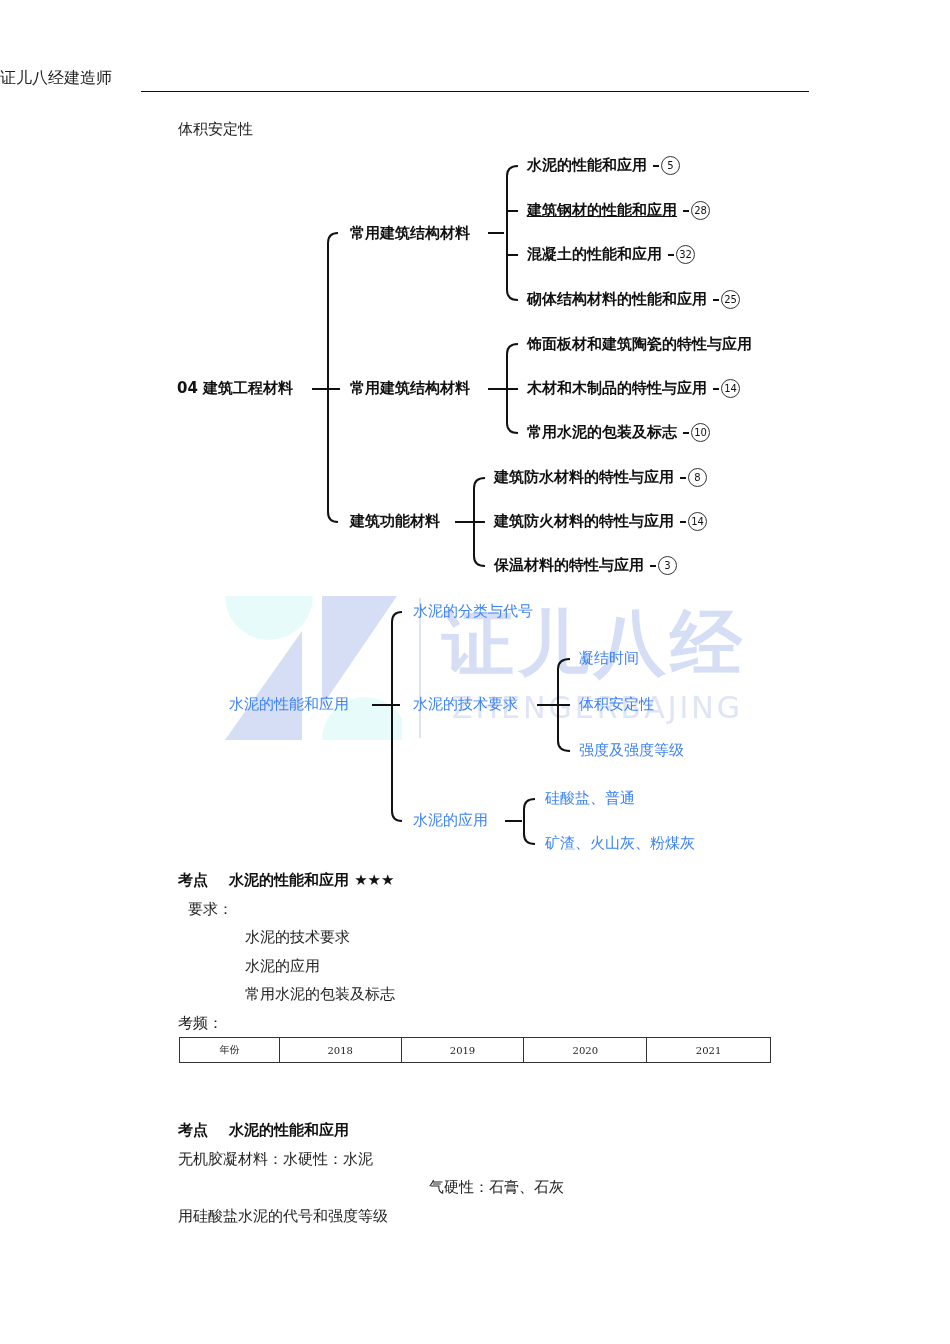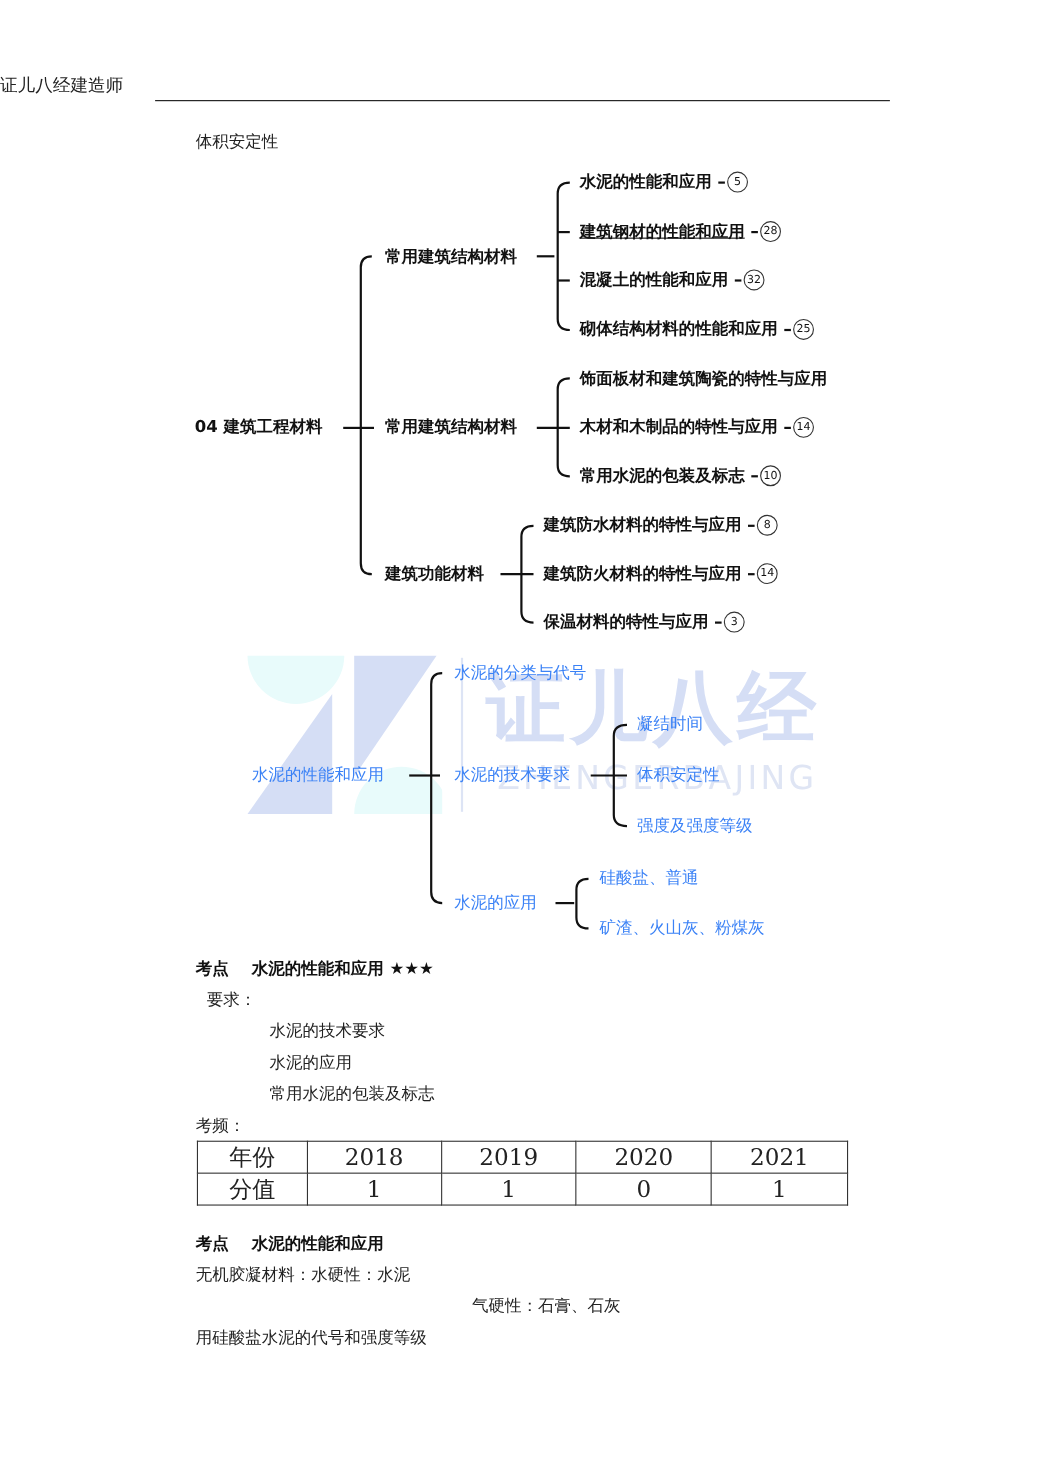--- a/index.html
+++ b/index.html
@@ -7,21 +7,21 @@
   .abs { position:absolute; white-space:nowrap; }
   .hdr { left:0; width:950px; top:68px; text-align:left; font-size:16px; color:#222; }
   .hdr-rule { position:absolute; left:141px; top:91px; width:668px; height:1px; background:#111; }
   .serif15 { font-size:15px; font-family:"DejaVu Serif", serif; color:#222; }
   .mm { font-family:"DejaVu Sans", sans-serif; font-size:15px; font-weight:bold; color:#111; }
   .mm2 { font-family:"DejaVu Sans", sans-serif; font-size:15px; font-weight:normal; color:#3b82f6; }
   .badge { display:inline-block; width:17px; height:17px; border:1px solid #333; border-radius:50%; font-size:10px; line-height:17px; text-align:center; font-weight:normal; vertical-align:middle; margin-left:2px; font-family:"DejaVu Sans", sans-serif; }
   .dash { display:inline-block; width:6px; height:2px; background:#111; vertical-align:middle; margin-left:6px; }
   svg.lines { position:absolute; left:0; top:0; }
   .wm { position:absolute; }
-  table.freq { position:absolute; left:179px; top:1037px; width:592px; border-collapse:collapse; font-size:21px; font-family:"DejaVu Serif", serif; }
+  table.freq { position:absolute; left:179px; top:1037px; width:592px; border-collapse:collapse; font-size:10px; font-family:"DejaVu Serif", serif; }
   table.freq td { border:1px solid #333; text-align:center; height:24px; padding:0; color:#222; }
   .bold15 { font-family:"DejaVu Sans", sans-serif; font-weight:bold; font-size:15px; color:#111; }
 </style>
 </head>
 <body>
 
 <div class="abs hdr">证儿八经建造师</div>
 <div class="hdr-rule"></div>
 
 <div class="abs serif15" style="left:178px; top:120px;">体积安定性</div>
@@ -111,27 +111,20 @@
       <col style="width:124px">
     </colgroup>
   <tbody>
       <tr>
     <td>年份</td>
     <td>2018</td>
     <td>2019</td>
     <td>2020</td>
     <td>2021</td>
   </tr>
-  <tr>
-    <td>分值</td>
-    <td>1</td>
-    <td>1</td>
-    <td>0</td>
-    <td>1</td>
-  </tr>
 </tbody>
   </table>
 
 <div class="abs bold15" style="left:178px; top:1121px;">
   <span>考点</span>&nbsp;&nbsp;&nbsp;&nbsp;<span>水泥的性能和应用</span>
 </div>
 <div class="abs serif15" style="left:178px; top:1150px;">无机胶凝材料：水硬性：水泥</div>
 <div class="abs serif15" style="left:429px; top:1178px;">气硬性：石膏、石灰</div>
 <div class="abs serif15" style="left:178px; top:1207px;">用硅酸盐水泥的代号和强度等级</div>
 

